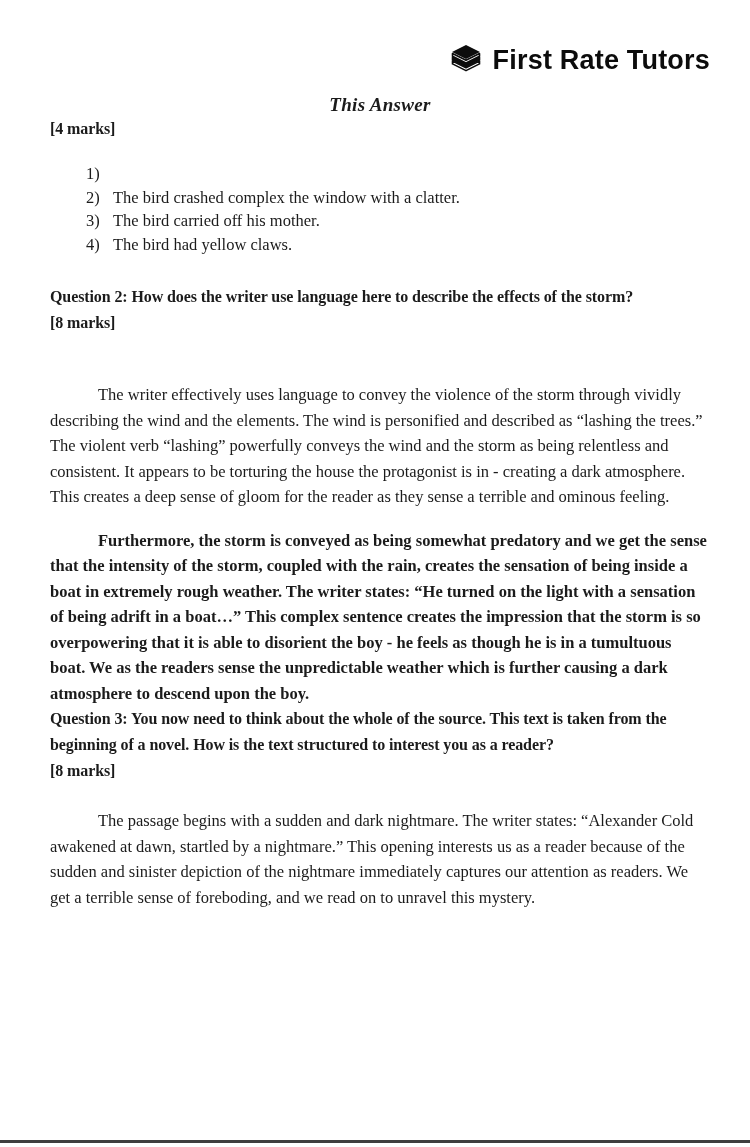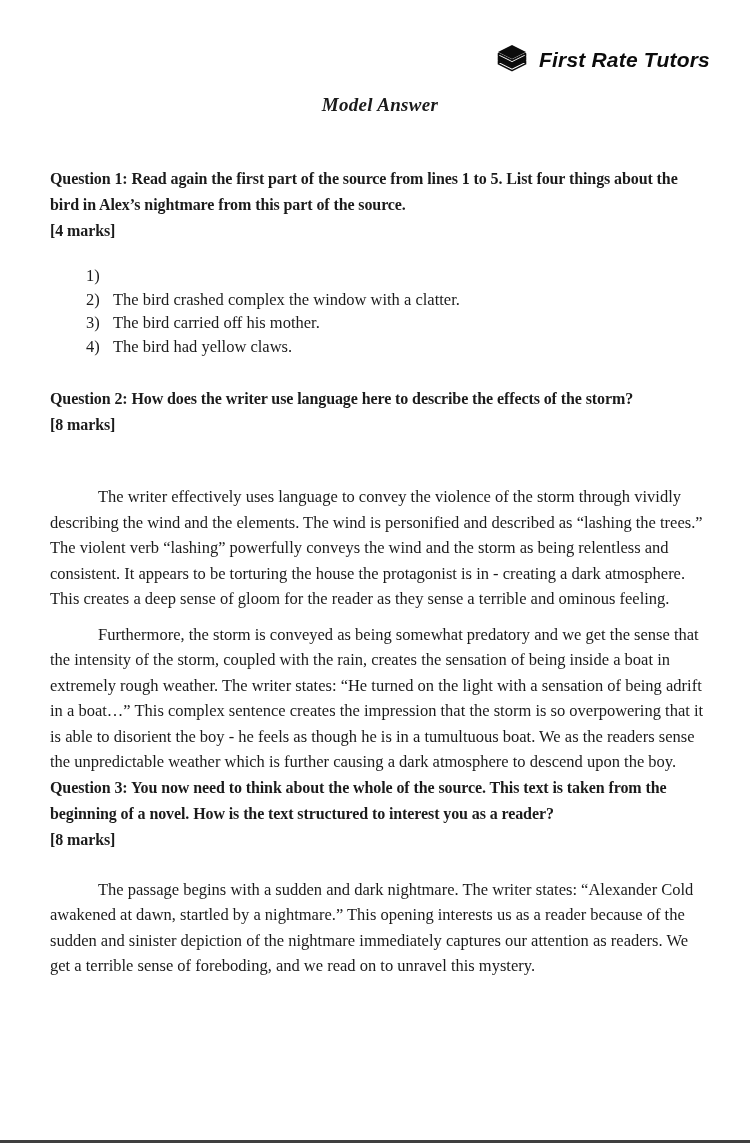--- a/index.html
+++ b/index.html
@@ -25,25 +25,24 @@
   .brand-row {
     display: flex;
     justify-content: flex-end;
     align-items: center;
     gap: 9px;
     height: 36px;
   }
   .brand-name {
     font-family: "Liberation Sans", sans-serif;
     font-weight: 700;
-    font-size: 21px;
+    font-size: 27px;
     letter-spacing: 0.2px;
     color: var(--brand);
     white-space: nowrap;
-    font-style: italic;
   }
   .books-icon { display: inline-flex; }
 
   .doc-title {
     text-align: center;
     font-weight: 700;
     font-style: italic;
     font-size: 19px;
     margin-top: 16px;
     letter-spacing: 0.3px;
@@ -66,21 +65,21 @@
     font-size: 16.5px;
   }
   .list-row .num { width: 27px; flex: 0 0 27px; }
 
   .para {
     font-size: 16.5px;
     line-height: 25.5px;
     text-indent: 48px;
   }
   .p1 { margin-top: 46px; }
-  .p2 { margin-top: 10px; }
+  .p2 { margin-top: 18px; font-weight: bold; }
   .p3 { margin-top: 24px; }
 
   .bottom-rule {
     position: absolute;
     left: 0;
     right: 0;
     bottom: 4px;
     height: 3px;
     background: var(--bottom_rule);
   }
@@ -96,24 +95,23 @@
         <svg width="36" height="32" viewBox="0 0 36 32" aria-hidden="true">
           <path d="M18 1 L32 8 L18 15 L4 8 Z" fill="#0c0c0c"></path>
           <path d="M4.5 9.5 L18 16.2 L31.5 9.5 L31.5 12.3 L18 19 L4.5 12.3 Z" fill="#ffffff" stroke="#0c0c0c" stroke-width="1.6" stroke-linejoin="round"></path>
           <path d="M4.5 13.3 L18 20 L31.5 13.3 L31.5 16.1 L18 22.8 L4.5 16.1 Z" fill="#0c0c0c" stroke="#0c0c0c" stroke-width="1.6" stroke-linejoin="round"></path>
           <path d="M4.5 17.1 L18 23.8 L31.5 17.1 L31.5 19.9 L18 26.6 L4.5 19.9 Z" fill="#ffffff" stroke="#0c0c0c" stroke-width="1.6" stroke-linejoin="round"></path>
         </svg>
       </span>
       <span class="brand-name">First Rate Tutors</span>
     </header>
 
-    <h1 class="doc-title">Model Answer</h1>
+    <h1 class="doc-title">This Answer</h1>
 
     <section>
-      <div class="question q1">Question 1: Read again the first part of the source from lines 1 to 5. List four things about the bird in Alex’s nightmare from this part of the source.</div>
       <div class="question">[4 marks]</div>
       <div class="answer-list">
         <div class="list-row">
           <span class="num">1)</span>
         </div>
         <div class="list-row">
           <span class="num">2)</span>
           <span class="txt">The bird crashed complex the window with a clatter.</span>
         </div>
         <div class="list-row">

